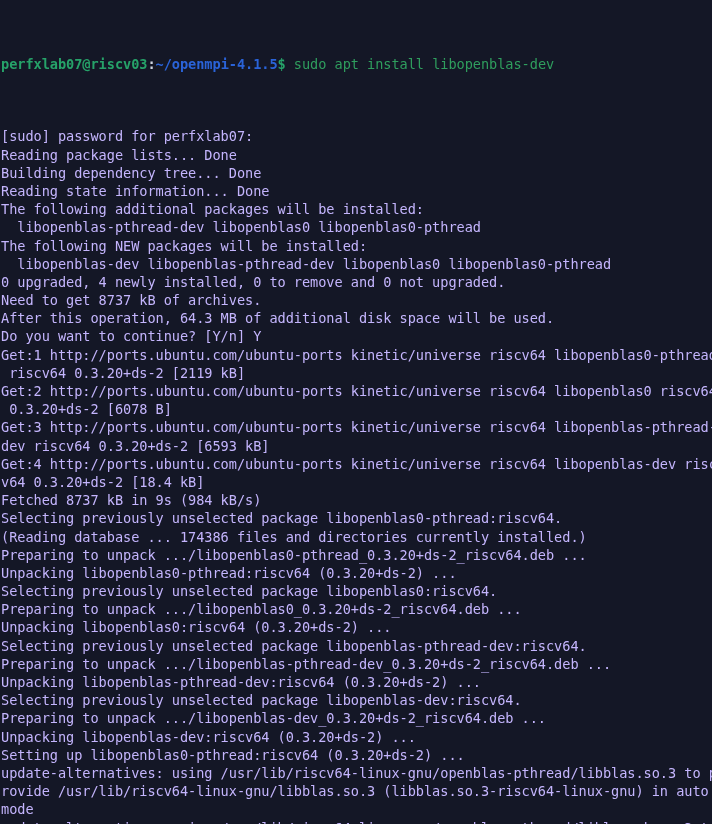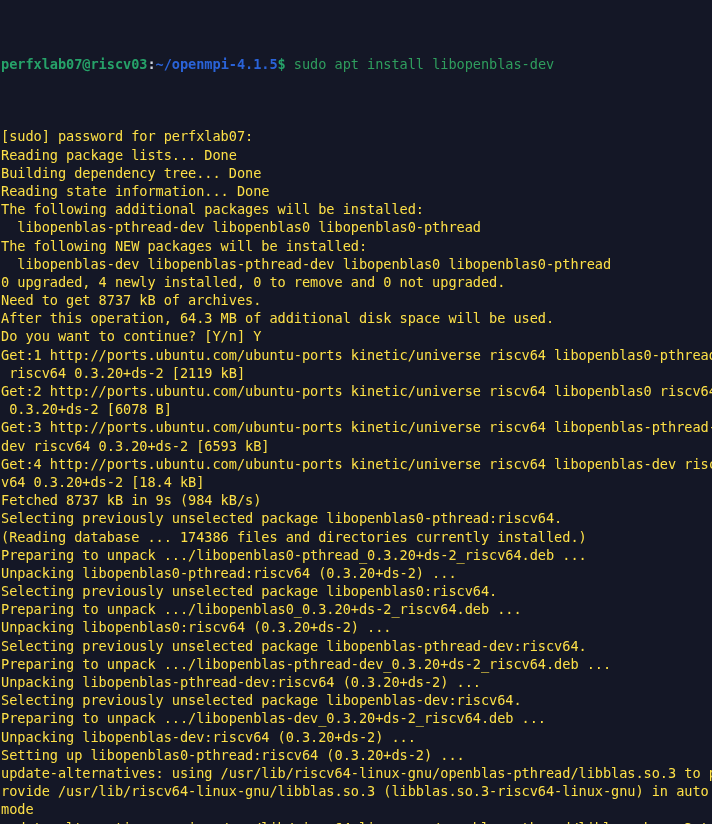--- a/index.html
+++ b/index.html
@@ -48,21 +48,21 @@
   }
   .seg-dollar {
     color: #26a269;
     font-weight: bold;
   }
   .seg-cmd {
     color: #2f9e5e;
     font-weight: normal;
   }
   .seg-out {
-    color: #fde047;
+    color: #c4b5fd;
   }
 </style>
 </head>
 <body>
 
 <div id="terminal">
 
   <div class="line"><span class="seg-user">perfxlab07@riscv03</span><span class="seg-sep">:</span><span class="seg-path">~/openmpi-4.1.5</span><span class="seg-dollar">$</span><span class="seg-cmd"> sudo apt install libopenblas-dev</span></div>
 
   <div id="output-lines"><div class="line seg-out">[sudo] password for perfxlab07:</div><div class="line seg-out">Reading package lists... Done</div><div class="line seg-out">Building dependency tree... Done</div><div class="line seg-out">Reading state information... Done</div><div class="line seg-out">The following additional packages will be installed:</div><div class="line seg-out">  libopenblas-pthread-dev libopenblas0 libopenblas0-pthread</div><div class="line seg-out">The following NEW packages will be installed:</div><div class="line seg-out">  libopenblas-dev libopenblas-pthread-dev libopenblas0 libopenblas0-pthread</div><div class="line seg-out">0 upgraded, 4 newly installed, 0 to remove and 0 not upgraded.</div><div class="line seg-out">Need to get 8737 kB of archives.</div><div class="line seg-out">After this operation, 64.3 MB of additional disk space will be used.</div><div class="line seg-out">Do you want to continue? [Y/n] Y</div><div class="line seg-out">Get:1 http://ports.ubuntu.com/ubuntu-ports kinetic/universe riscv64 libopenblas0-pthread</div><div class="line seg-out"> riscv64 0.3.20+ds-2 [2119 kB]</div><div class="line seg-out">Get:2 http://ports.ubuntu.com/ubuntu-ports kinetic/universe riscv64 libopenblas0 riscv64</div><div class="line seg-out"> 0.3.20+ds-2 [6078 B]</div><div class="line seg-out">Get:3 http://ports.ubuntu.com/ubuntu-ports kinetic/universe riscv64 libopenblas-pthread-</div><div class="line seg-out">dev riscv64 0.3.20+ds-2 [6593 kB]</div><div class="line seg-out">Get:4 http://ports.ubuntu.com/ubuntu-ports kinetic/universe riscv64 libopenblas-dev risc</div><div class="line seg-out">v64 0.3.20+ds-2 [18.4 kB]</div><div class="line seg-out">Fetched 8737 kB in 9s (984 kB/s)</div><div class="line seg-out">Selecting previously unselected package libopenblas0-pthread:riscv64.</div><div class="line seg-out">(Reading database ... 174386 files and directories currently installed.)</div><div class="line seg-out">Preparing to unpack .../libopenblas0-pthread_0.3.20+ds-2_riscv64.deb ...</div><div class="line seg-out">Unpacking libopenblas0-pthread:riscv64 (0.3.20+ds-2) ...</div><div class="line seg-out">Selecting previously unselected package libopenblas0:riscv64.</div><div class="line seg-out">Preparing to unpack .../libopenblas0_0.3.20+ds-2_riscv64.deb ...</div><div class="line seg-out">Unpacking libopenblas0:riscv64 (0.3.20+ds-2) ...</div><div class="line seg-out">Selecting previously unselected package libopenblas-pthread-dev:riscv64.</div><div class="line seg-out">Preparing to unpack .../libopenblas-pthread-dev_0.3.20+ds-2_riscv64.deb ...</div><div class="line seg-out">Unpacking libopenblas-pthread-dev:riscv64 (0.3.20+ds-2) ...</div><div class="line seg-out">Selecting previously unselected package libopenblas-dev:riscv64.</div><div class="line seg-out">Preparing to unpack .../libopenblas-dev_0.3.20+ds-2_riscv64.deb ...</div><div class="line seg-out">Unpacking libopenblas-dev:riscv64 (0.3.20+ds-2) ...</div><div class="line seg-out">Setting up libopenblas0-pthread:riscv64 (0.3.20+ds-2) ...</div><div class="line seg-out">update-alternatives: using /usr/lib/riscv64-linux-gnu/openblas-pthread/libblas.so.3 to p</div><div class="line seg-out">rovide /usr/lib/riscv64-linux-gnu/libblas.so.3 (libblas.so.3-riscv64-linux-gnu) in auto</div><div class="line seg-out">mode</div><div class="line seg-out">update-alternatives: using /usr/lib/riscv64-linux-gnu/openblas-pthread/liblapack.so.3 to</div></div>

